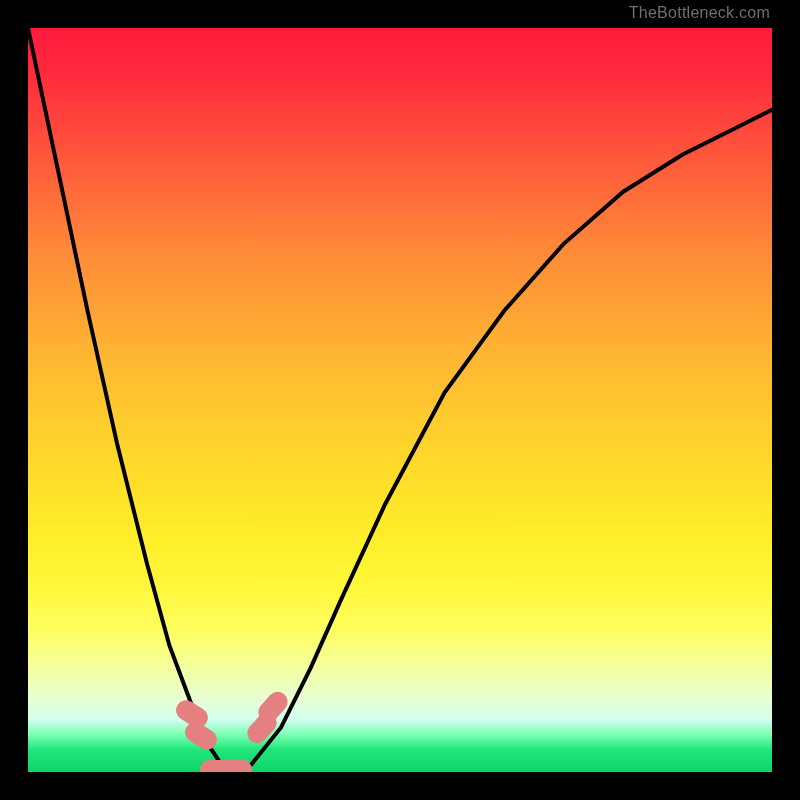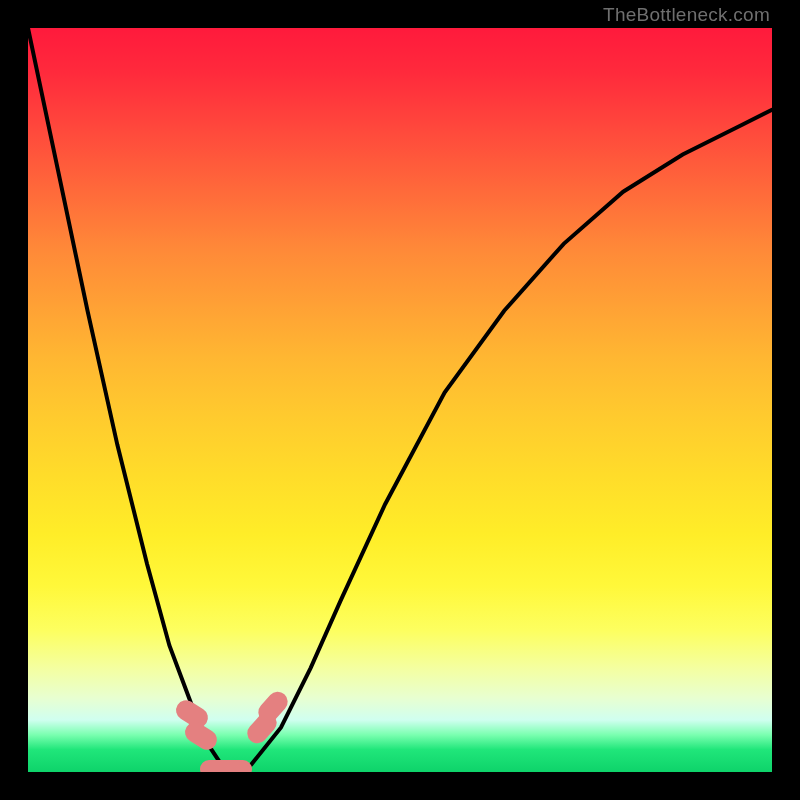--- a/index.html
+++ b/index.html
@@ -43,21 +43,21 @@
       #20e67a 97%,
       #0ed36a 100%
     );
     overflow: hidden;
   }
   .watermark {
     position: absolute;
     top: 4px;
     right: 30px;
     color: #6f6f6f;
-    font-size: 19px;
+    font-size: 16px;
     font-weight: 400;
     letter-spacing: 0.25px;
     z-index: 5;
   }
   svg.curve {
     position: absolute;
     left: 0;
     top: 0;
     width: 744px;
     height: 744px;

